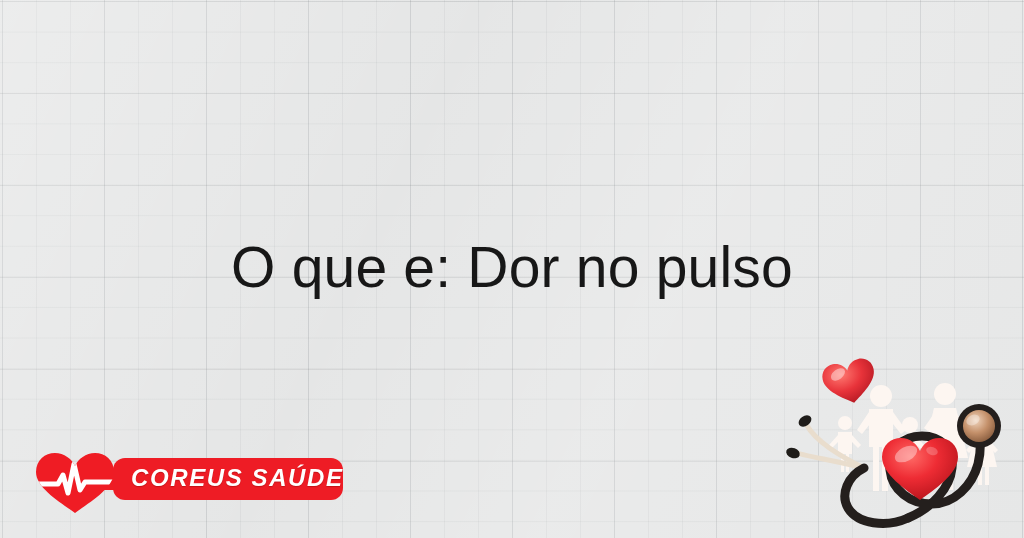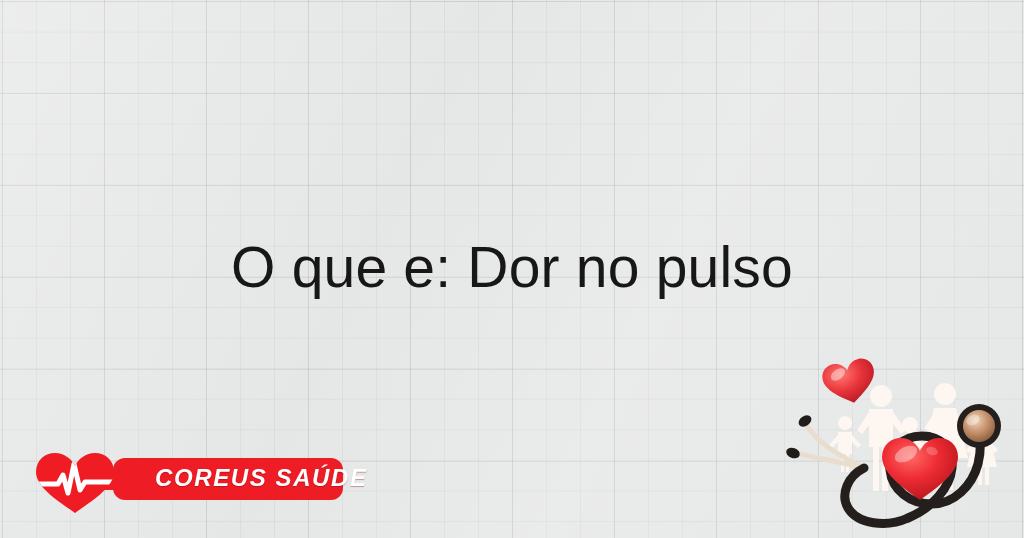--- a/index.html
+++ b/index.html
@@ -68,21 +68,20 @@
     position: absolute;
     left: 131px;
     top: 464px;
     font-size: 24px;
     font-weight: bold;
     font-style: italic;
     color: #ffffff;
     letter-spacing: 1.6px;
     white-space: nowrap;
     text-shadow: 0 1px 1px rgba(120,0,0,0.35);
-    margin-left: 24px;
   }
 
   
   .artwork {
     position: absolute;
     left: 782px;
     top: 352px;
     width: 242px;
     height: 186px;
   }

